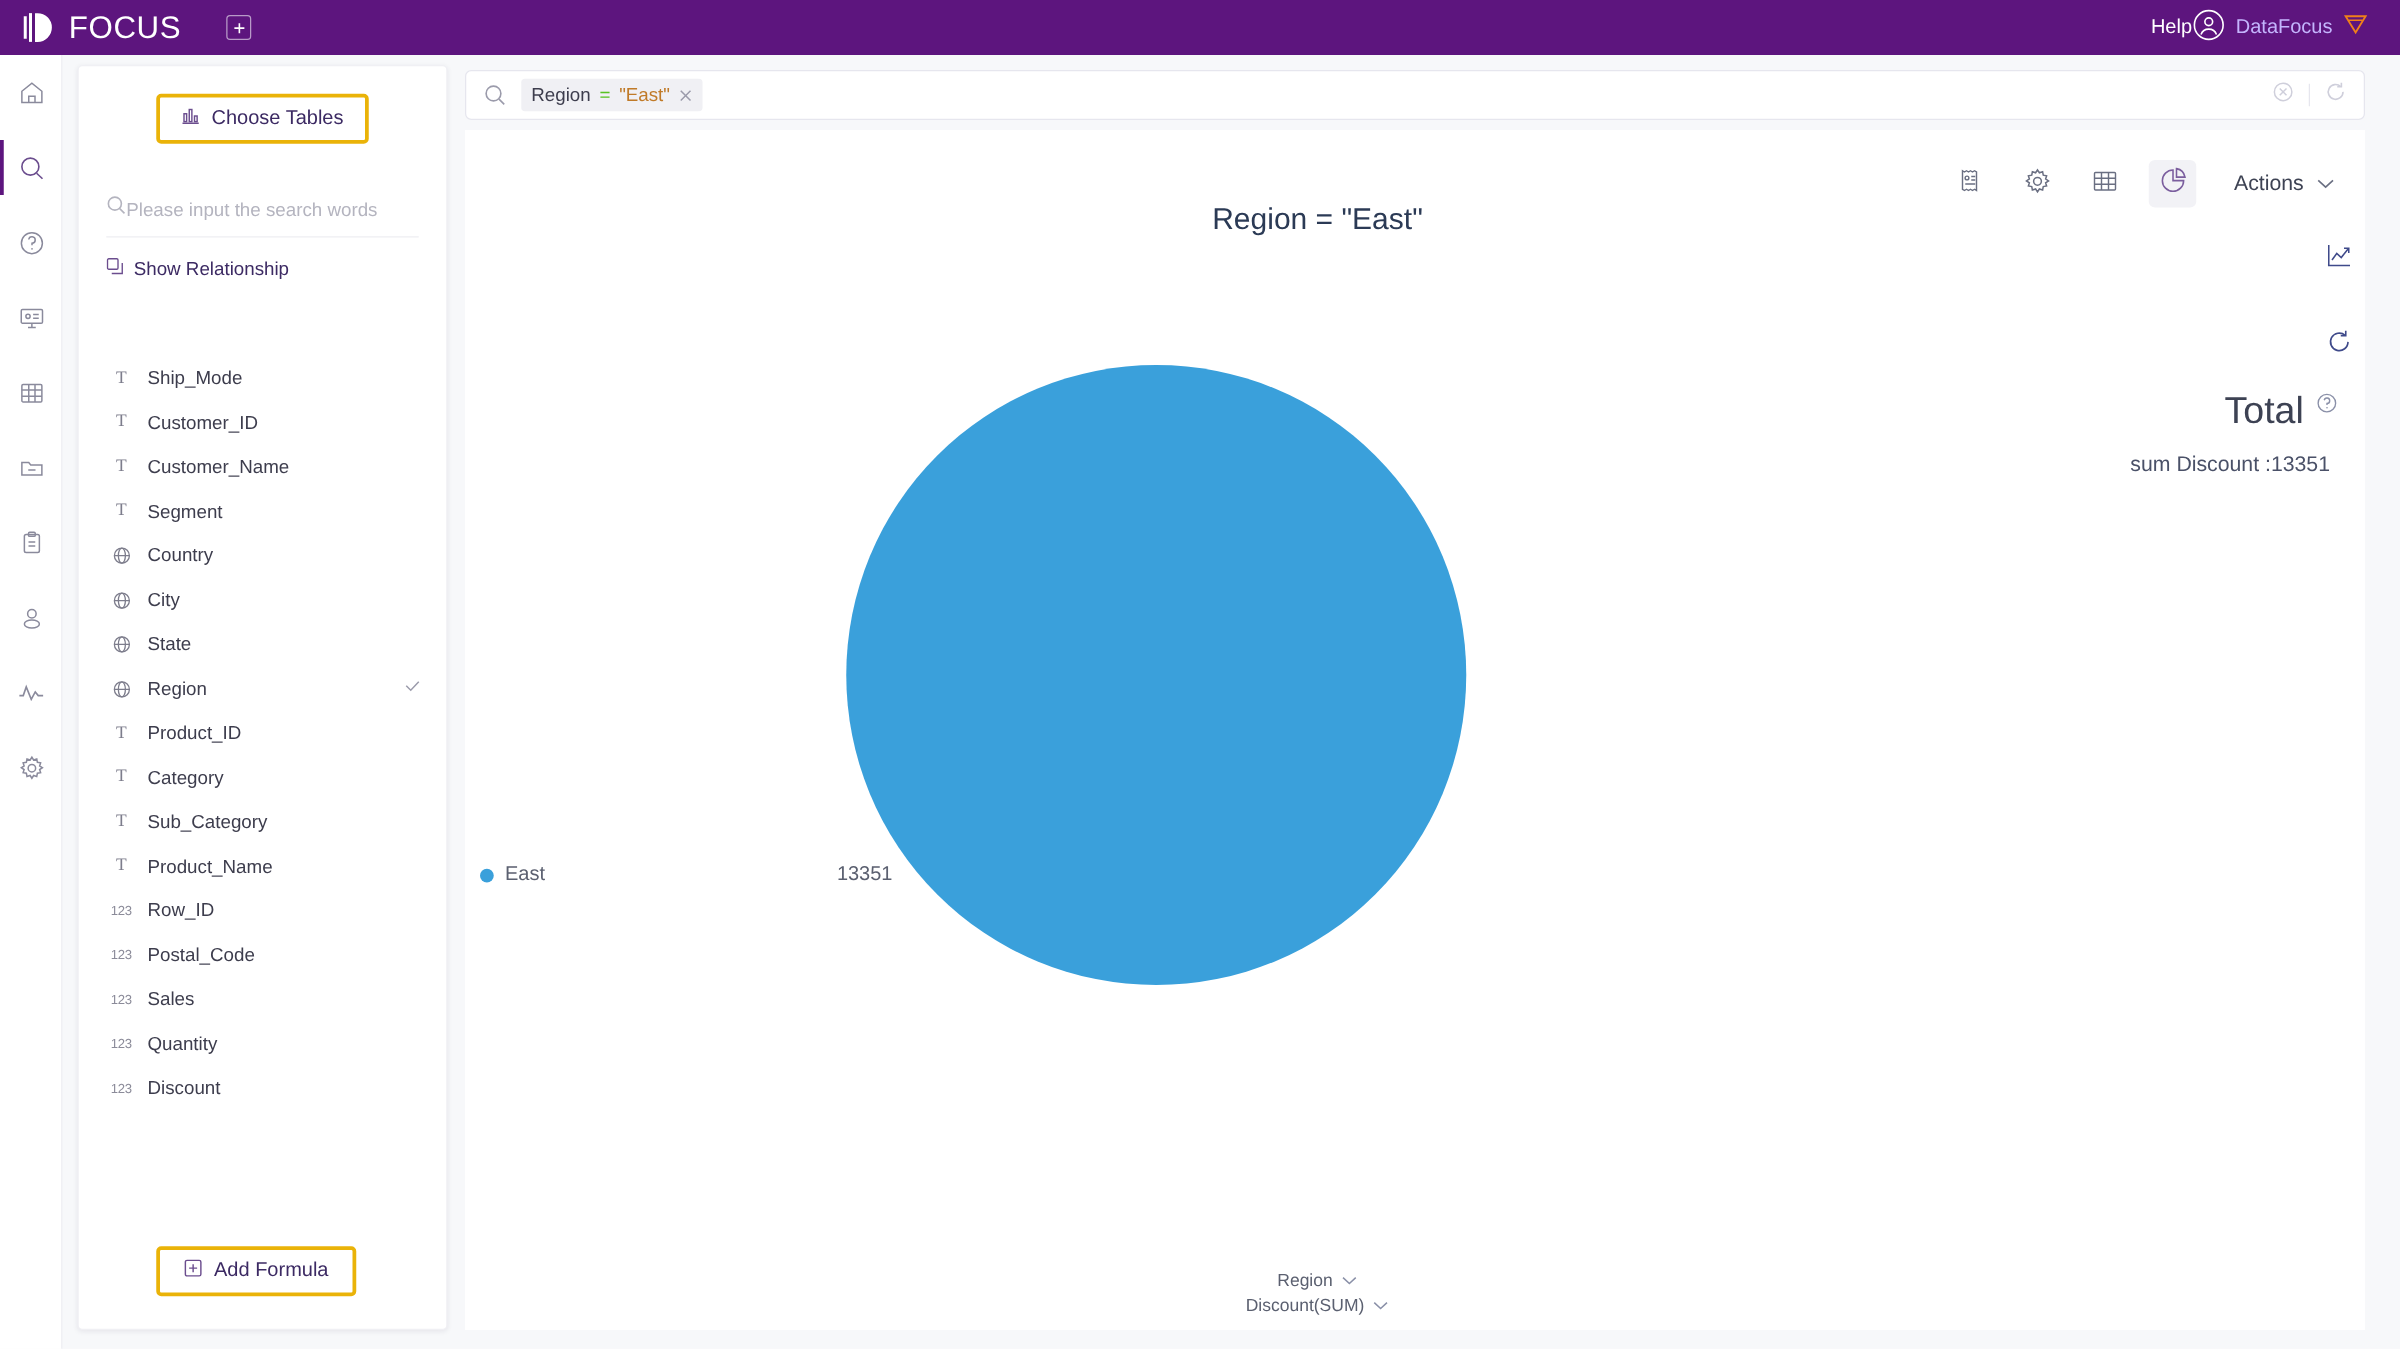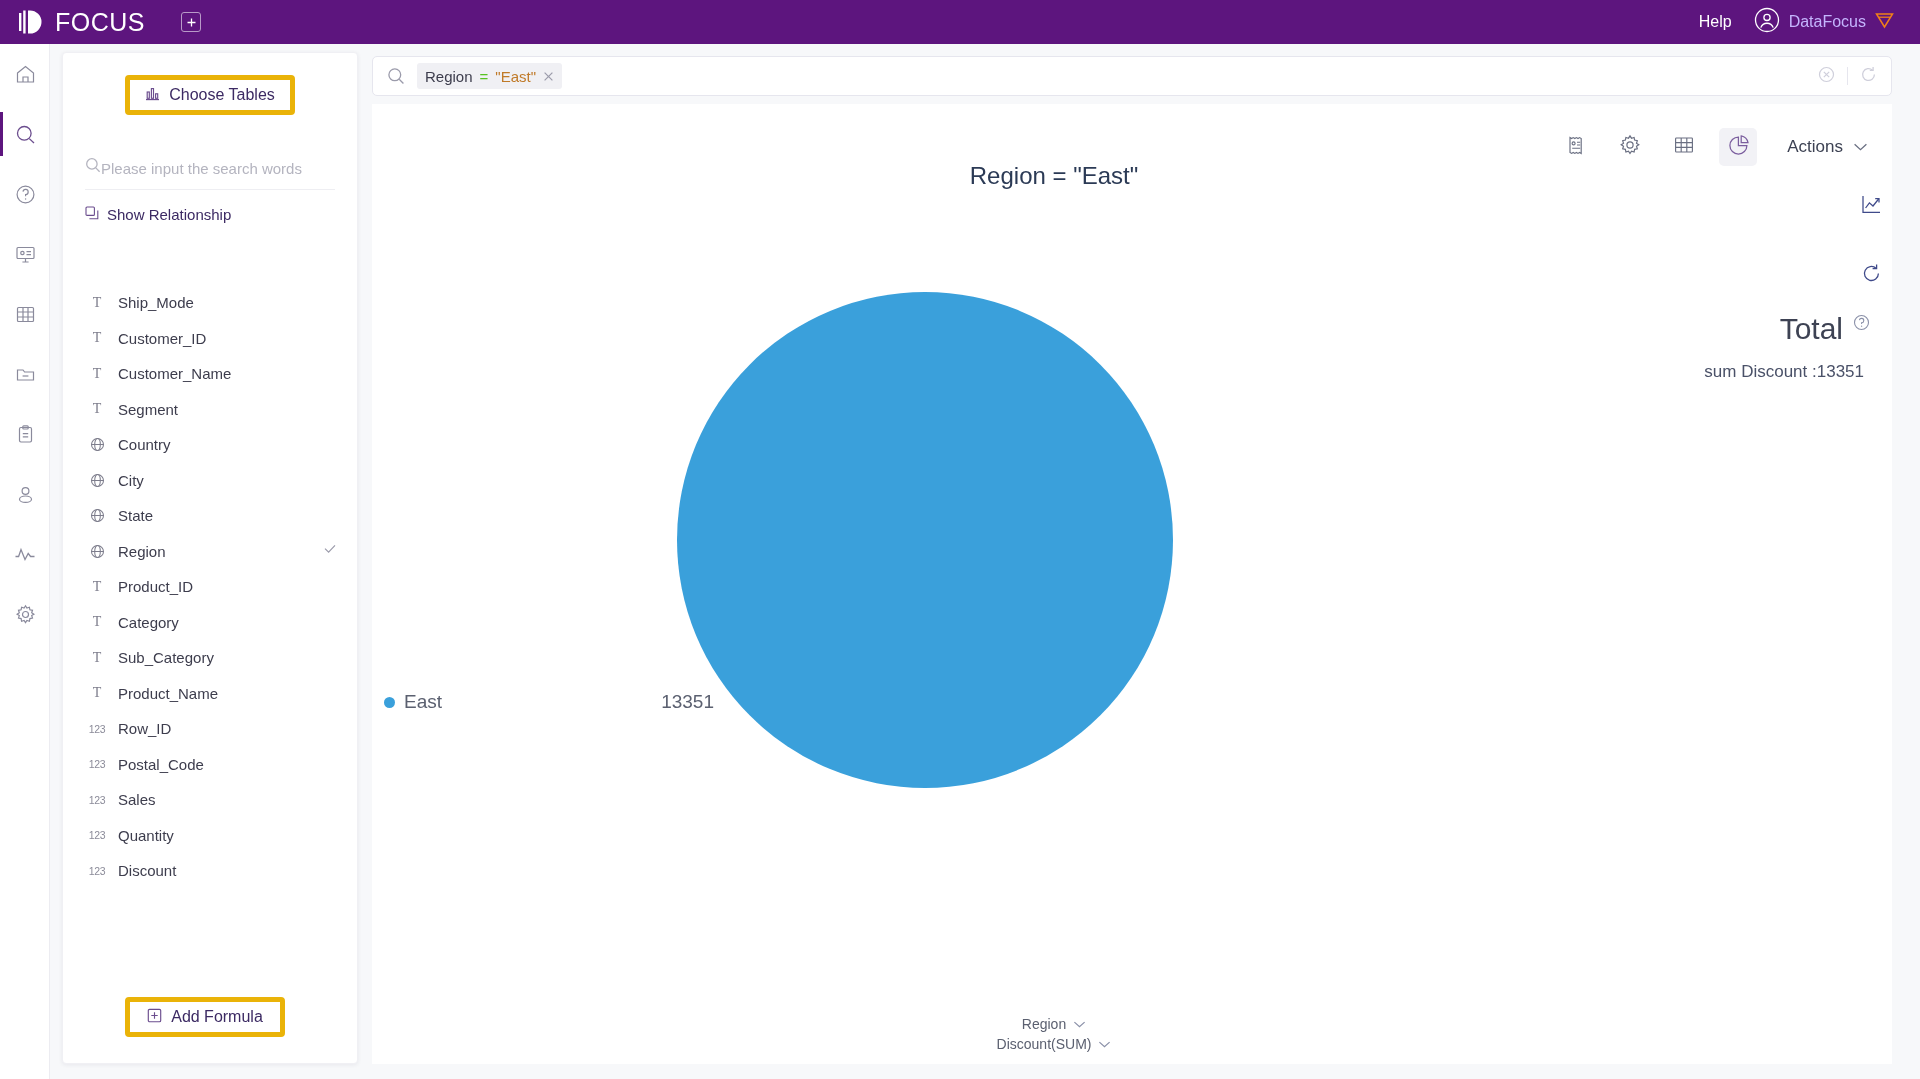--- a/index.html
+++ b/index.html
@@ -22,21 +22,21 @@
   .logo-mark { width: 30px; height: 26px; position: relative; margin-right: 7px; }
   .logo-text { color: #fff; font-size: 25px; letter-spacing: .5px; font-weight: 400; }
   .plus-tab {
     margin-left: 36px; width: 20px; height: 20px;
     border: 1px solid #b89ac8; border-radius: 3px;
     display: flex; align-items: center; justify-content: center;
     color: #fff; cursor: pointer;
   }
   .plus-tab svg { display: block; }
   .topbar-right {
-    margin-left: auto; display: flex; align-items: center; gap: 22px;
+    margin-left: auto; display: flex; align-items: center; 
     margin-right: 26px; color: #fff;
   }
   .help-link { font-size: 16px; color: #fff; cursor: pointer; }
   .user-box { display: flex; align-items: center; gap: 9px; cursor: pointer; }
   .user-name { font-size: 16px; color: #c4b5fd; }
 
   
   .rail {
     position: absolute; top: 44px; left: 0; width: 50px; height: 1035px;
     background: #fff; border-right: 1px solid #ececf1;
@@ -55,21 +55,21 @@
   
   .panel {
     position: absolute; top: 52px; left: 62px;
     width: 296px; height: 1012px;
     background: #fff; border-radius: 4px;
     box-shadow: 0 1px 4px rgba(25,20,60,.07);
     border: 1px solid #f0f0f4;
   }
   .btn-outline {
     display: flex; align-items: center; justify-content: center; gap: 9px;
-    height: 40px; border: 5px solid #eab308; border-radius: 4px;
+    height: 40px; border: 3px solid #eab308; border-radius: 4px;
     color: #3c2a63; font-size: 16px; background: #fff; cursor: pointer;
   }
   .choose-tables { margin: 22px 62px 0 62px; }
   .search-row {
     margin: 34px 22px 0 22px; display: flex; align-items: flex-end; 
     height: 28px; cursor: text;
   }
   .search-row .ph { color: #b4b4bf; font-size: 15px; }
   .panel-divider { margin: 12px 22px 0 22px; height: 1px; background: #eeeef2; }
   .show-rel {
@@ -153,21 +153,21 @@
   .total-title { font-size: 30px; color: #3d4253; line-height: 1; }
   .total-sub { margin-top: 18px; font-size: 17px; color: #4a5168; text-align: right; padding-right: 6px; }
 
   .pie-wrap { position: absolute; top: 0; left: 0; width: 1364px; height: 960px; }
   .pie {
     position: absolute; left: 305px; top: 188px;
     width: 496px; height: 496px; border-radius: 50%;
   }
   .legend {
     position: absolute; left: 12px; top: 587px;
-    width: 330px; display: flex; align-items: center; font-size: 19px;
+    width: 330px; display: flex; align-items: center; font-size: 16px;
   }
   .legend .dot { width: 11px; height: 11px; border-radius: 50%; margin-right: 9px; }
   .legend .lname { color: #5b6070; }
   .legend .lval { margin-left: auto; color: #5b6070; }
   .axis-labels {
     position: absolute; bottom: 12px; left: 0; width: 1364px;
     display: flex; flex-direction: column; align-items: center; gap: 4px;
   }
   .axis-pill {
     display: flex; align-items: center; gap: 7px;

